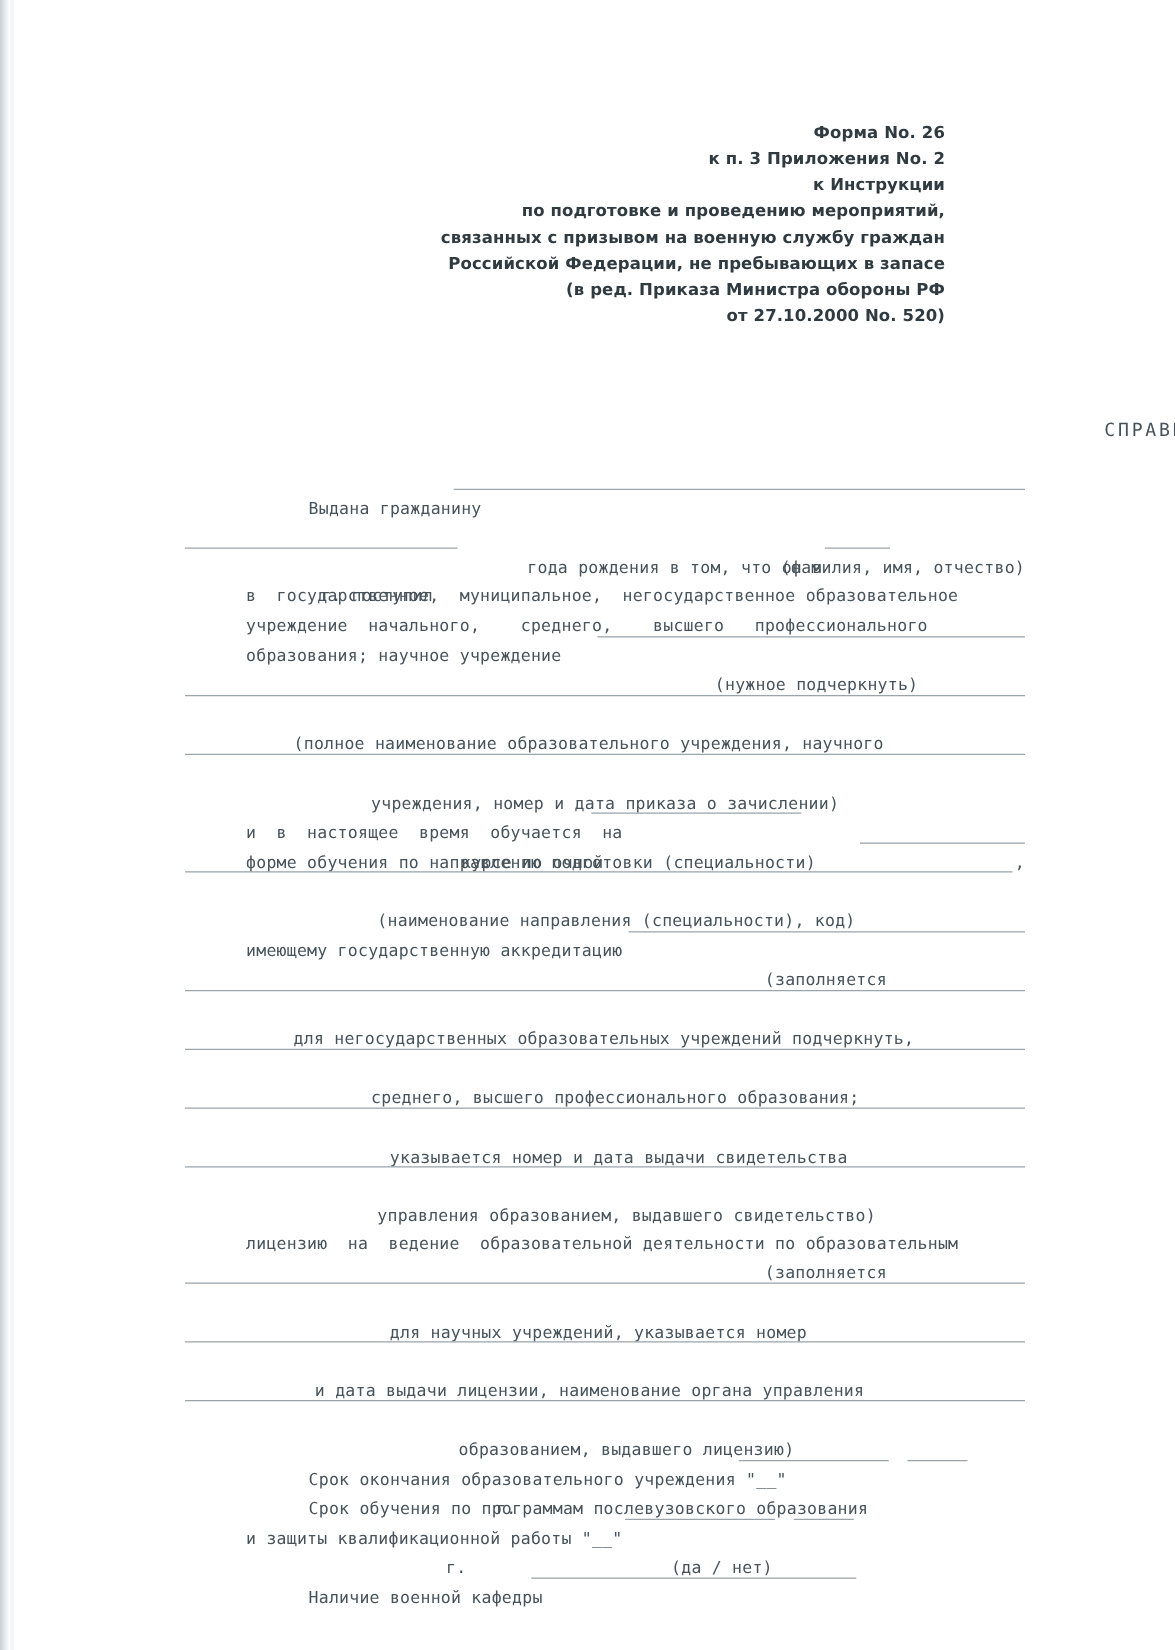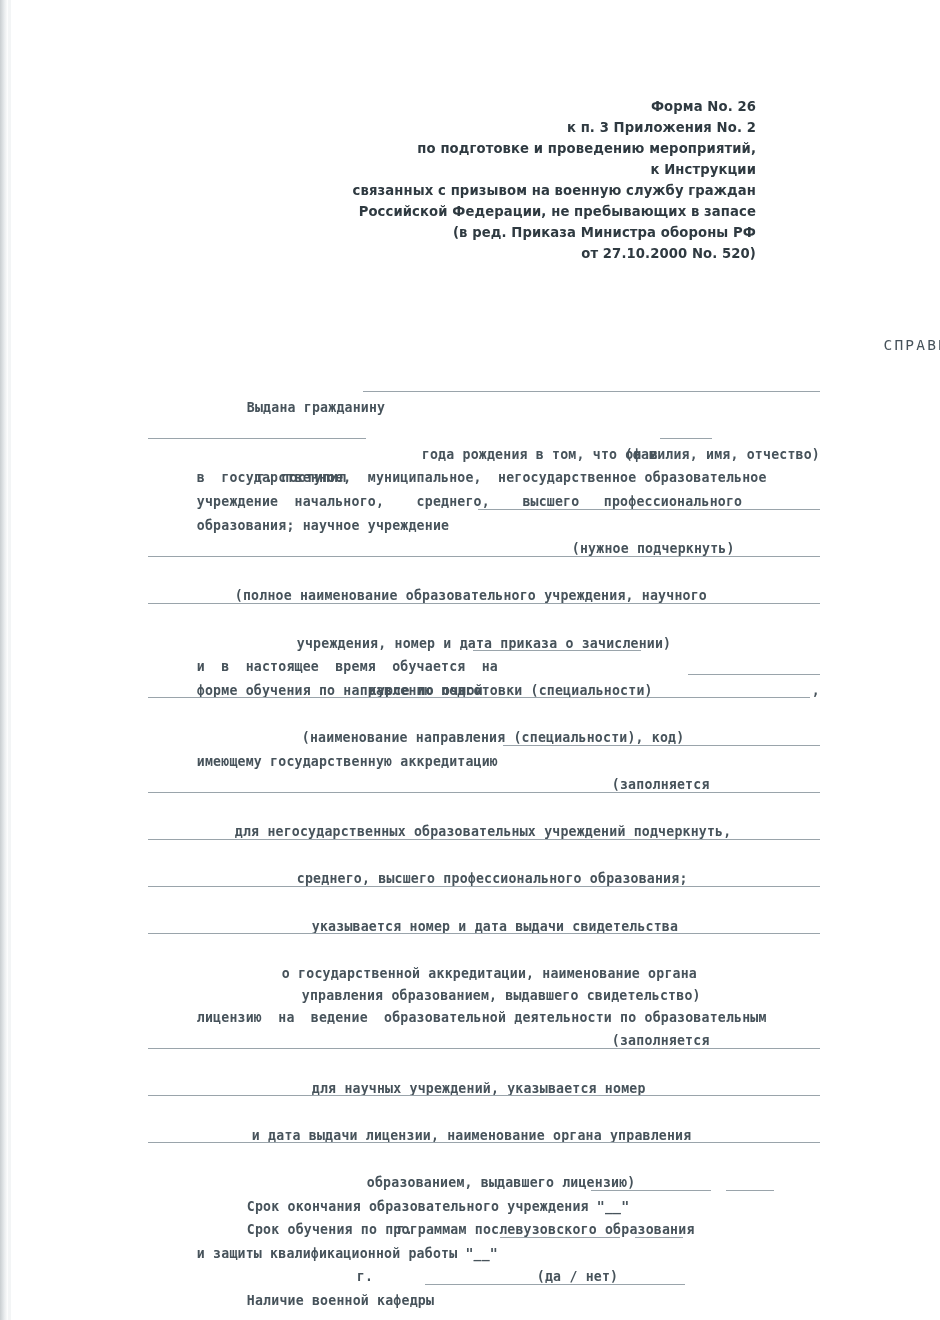--- a/index.html
+++ b/index.html
@@ -82,21 +82,20 @@
     width: 672px;
     font-size: 13.2px;
     line-height: 23.6px;
     color: #47535b;
     letter-spacing: 0.2px;
   }
   .ln {
     position: relative;
     height: 23.6px;
     white-space: pre;
-    font-weight: bold;
   }
   .ln.tight { height: 22px; }
 
   
   .rule {
     position: absolute;
     border-bottom: 1px solid #9aa4ab;
     height: 0;
     bottom: 4px;
   }
@@ -120,22 +119,22 @@
 <body>
 
 <div class="scan-edge"></div>
 <div class="scan-edge2"></div>
 
 <div class="page">
 
   <div class="header">
     <div>Форма No. 26</div>
     <div>к п. 3 Приложения No. 2</div>
+    <div>к Инструкции</div>
     <div>по подготовке и проведению мероприятий,</div>
-    <div>к Инструкции</div>
     <div>связанных с призывом на военную службу граждан</div>
     <div>Российской Федерации, не пребывающих в запасе</div>
     <div>(в ред. Приказа Министра обороны РФ</div>
     <div>от 27.10.2000 No. 520)</div>
   </div>
 
   <div class="title">СПРАВКА</div>
 
   <div class="body">
 
@@ -238,23 +237,20 @@
     </div>
 
     <div class="ln">
       <span class="txt" style="padding-left:115px;">указывается номер и дата выдачи свидетельства</span>
     </div>
 
     <div class="ln">
       <span class="full-rule"></span>
     </div>
 
-    <div class="ln tight">
-      <span class="txt" style="padding-left:85px;">о государственной аккредитации, наименование органа</span>
-    </div>
 
     <div class="ln tight">
       <span class="txt" style="padding-left:105px;">управления образованием, выдавшего свидетельство)</span>
     </div>
 
     <div class="ln">
       <span class="txt">лицензию  на  ведение  образовательной деятельности по образовательным</span>
     </div>
 
 

